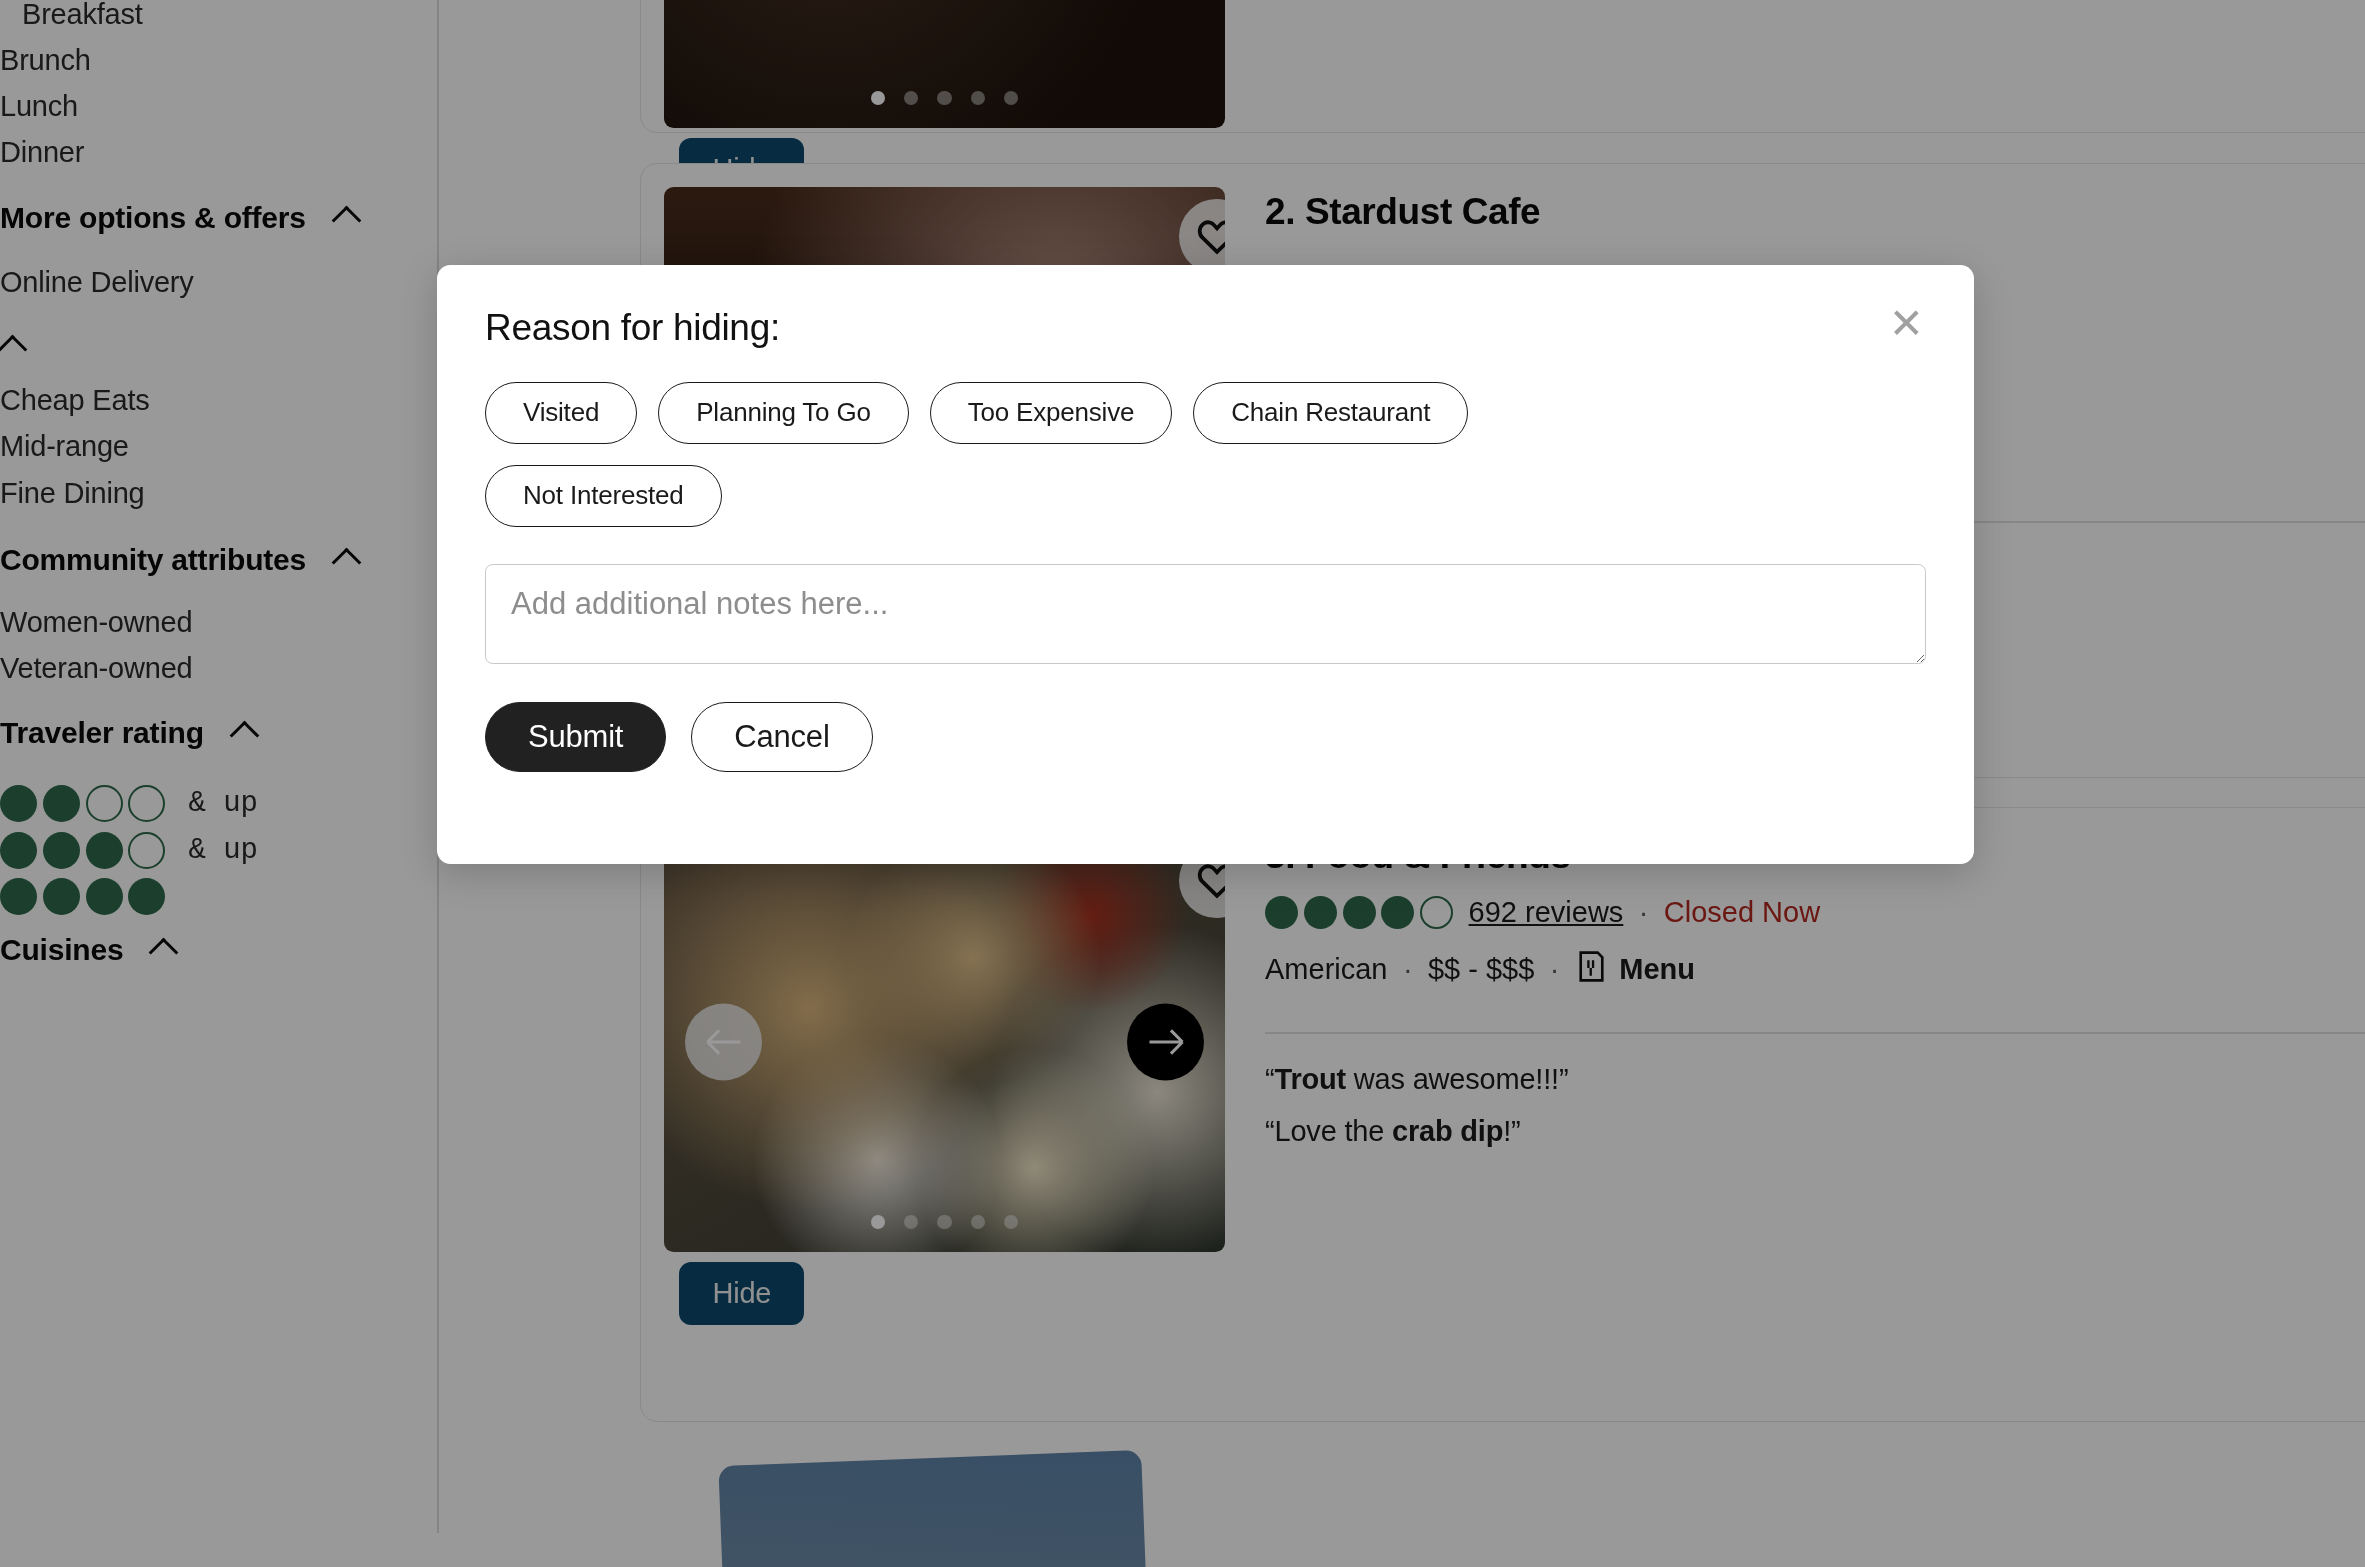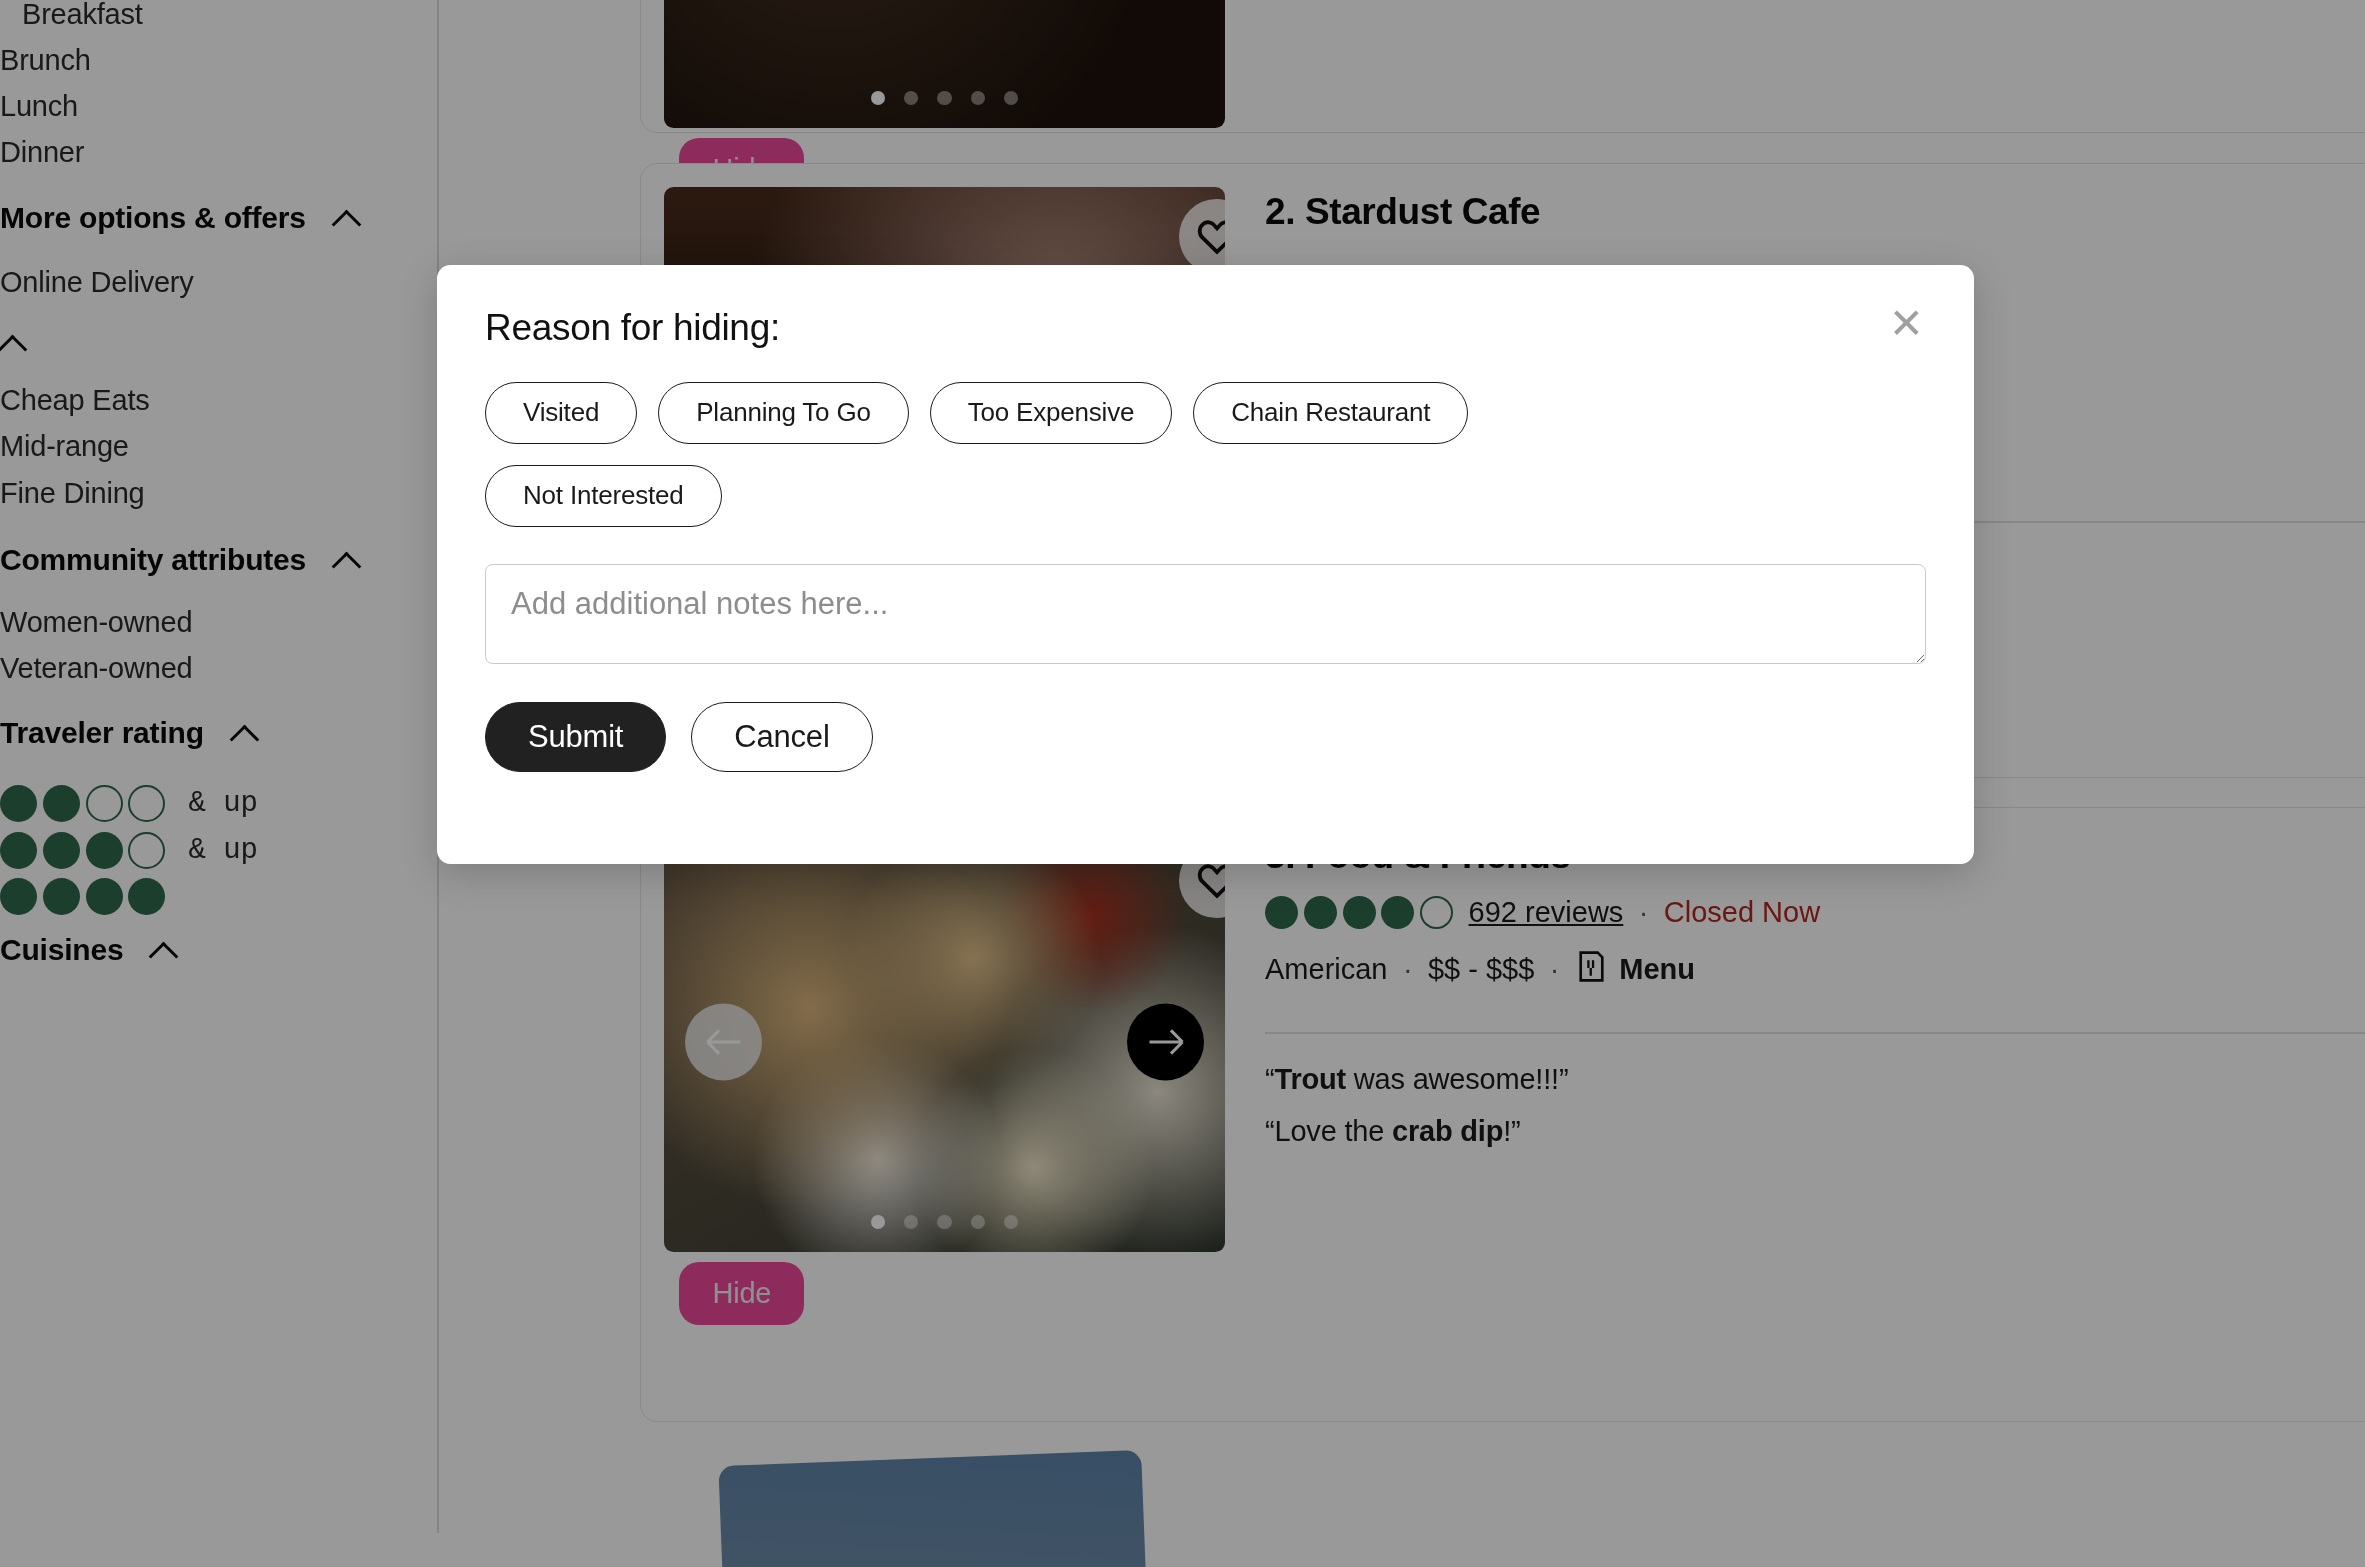--- a/index.html
+++ b/index.html
@@ -19,21 +19,21 @@
     width: 682px; height: 1633px;
     padding: 0 0 0 0;
     background: #ffffff;
   }
   .side-divider {
     position: absolute; left: 560px; top: 0;
     width: 1.9px; height: 1568px; background: #dcdcdc;
   }
   .filter-group { padding: 0 0 0 123px; }
   .filter-head {
-    display: flex; align-items: center; gap: 28px;
+    display: flex; align-items: flex-start; gap: 28px;
     font-size: 30px; font-weight: 700; color: #0a0a0a;
     letter-spacing: -0.2px;
   }
   .filter-item {
     font-size: 29px; color: #2b2b2b; letter-spacing: -0.2px;
     line-height: 1;
   }
   .chev {
     display: inline-block; width: 25px; height: 25px; position: relative;
   }
@@ -99,22 +99,22 @@
   }
   .nav-arrow {
     position: absolute; top: 50%; transform: translateY(-50%);
     width: 77px; height: 77px; border-radius: 50%;
     display: flex; align-items: center; justify-content: center;
   }
   .nav-arrow.prev { left: 21px; background: rgba(235,235,235,.85); }
   .nav-arrow.next { right: 21px; background: #000000; }
   .hide-btn {
     display: inline-block; margin: 9.6px 0 0 15.4px;
-    background: #ec4899; color: #f0f0f0;
-    font-size: 29px; padding: 15.4px 33px; border-radius: 20px;
+    background: #0c4a6e; color: #f0f0f0;
+    font-size: 29px; padding: 15.4px 33px; border-radius: 12px;
     border: none; cursor: pointer; letter-spacing: -0.2px;
   }
   .info { flex: 1; min-width: 0; padding-top: 3.8px; }
   .biz-name {
     font-size: 37px; font-weight: 700; color: #0a0a0a;
     letter-spacing: -0.4px; margin-bottom: 19px; white-space: nowrap;
   }
   .rating-line { display: flex; align-items: center; gap: 15.4px; margin-bottom: 19px; }
   .rc { width: 33px; height: 33px; border-radius: 50%; }
   .rc.full { background: #2d6a4a; }

